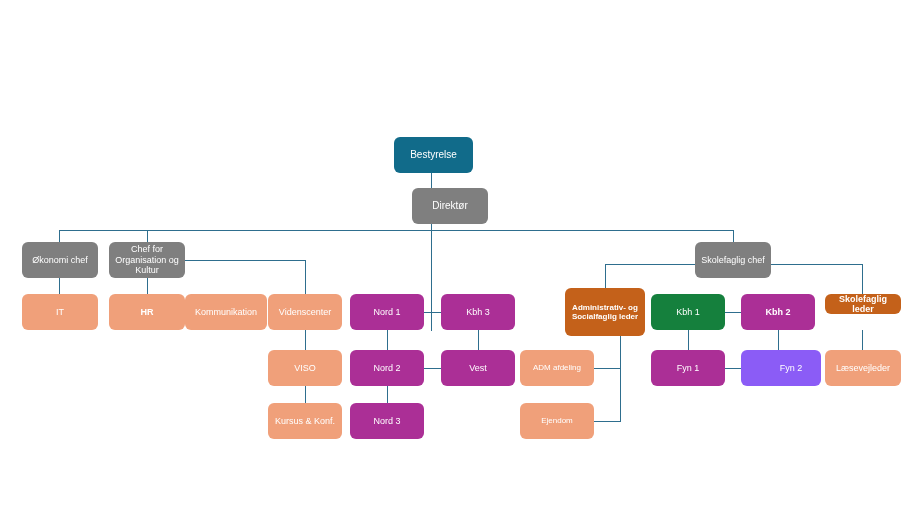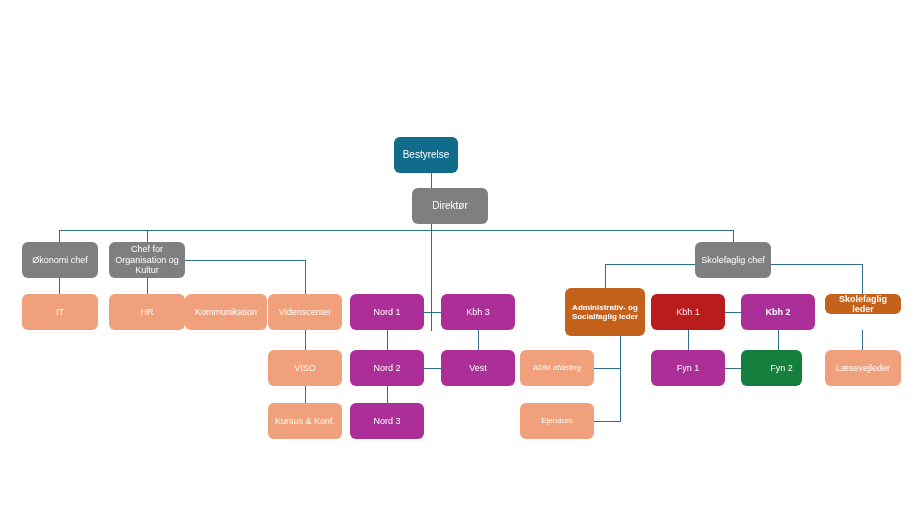--- a/index.html
+++ b/index.html
@@ -77,39 +77,39 @@
 
   <div class="connector v" style="left:620px; top:336px; height:86px;"></div>
   <div class="connector h" style="left:594px; top:368px; width:26px;"></div>
   <div class="connector h" style="left:594px; top:421px; width:26px;"></div>
 
   <div class="connector h" style="left:725px; top:312px; width:16px;"></div>
   <div class="connector h" style="left:725px; top:368px; width:16px;"></div>
   <div class="connector v" style="left:688px; top:330px; height:20px;"></div>
   <div class="connector v" style="left:778px; top:330px; height:20px;"></div>
 
-<div class="node" style="left: 394px; top: 137px; width: 64px; height: 36px; background: rgb(17, 107, 138); font-size: 10px; font-weight: 400;">
+<div class="node" style="left: 394px; top: 137px; width: 79px; height: 36px; background: rgb(17, 107, 138); font-size: 10px; font-weight: 400;">
       <span>Bestyrelse</span>
     </div>
     <div class="node" style="left: 412px; top: 188px; width: 76px; height: 36px; background: rgb(127, 127, 127); font-size: 10px; font-weight: 400;">
       <span>Direktør</span>
     </div>
     <div class="node" style="left: 22px; top: 242px; width: 76px; height: 36px; background: rgb(127, 127, 127); font-size: 9px; font-weight: 400;">
       <span>Økonomi chef</span>
     </div>
     <div class="node" style="left: 109px; top: 242px; width: 76px; height: 36px; background: rgb(127, 127, 127); font-size: 9px; font-weight: 400;">
       <span>Chef for Organisation og Kultur</span>
     </div>
     <div class="node" style="left: 695px; top: 242px; width: 76px; height: 36px; background: rgb(127, 127, 127); font-size: 9px; font-weight: 400;">
       <span>Skolefaglig chef</span>
     </div>
     <div class="node" style="left: 22px; top: 294px; width: 76px; height: 36px; background: rgb(240, 160, 122); font-size: 9px; font-weight: 400;">
       <span>IT</span>
     </div>
-    <div class="node" style="left: 109px; top: 294px; width: 76px; height: 36px; background: rgb(240, 160, 122); font-size: 9px; font-weight: 400;">
+    <div class="node" style="left: 109px; top: 294px; width: 76px; height: 36px; background: rgb(240, 160, 122); font-size: 9px; font-weight: 700;">
       <span>HR</span>
     </div>
     <div class="node" style="left: 185px; top: 294px; width: 82px; height: 36px; background: rgb(240, 160, 122); font-size: 9px; font-weight: 400; justify-content: center;">
       <span>Kommunikation</span>
     </div>
     <div class="node" style="left: 268px; top: 294px; width: 74px; height: 36px; background: rgb(240, 160, 122); font-size: 9px; font-weight: 400;">
       <span>Videnscenter</span>
     </div>
     <div class="node" style="left: 268px; top: 350px; width: 74px; height: 36px; background: rgb(240, 160, 122); font-size: 9px; font-weight: 400;">
       <span>VISO</span>
@@ -134,30 +134,30 @@
     </div>
     <div class="node" style="left: 565px; top: 288px; width: 80px; height: 48px; background: rgb(196, 97, 26); font-size: 8px; font-weight: 700;">
       <span>Administrativ- og Socialfaglig leder</span>
     </div>
     <div class="node" style="left: 520px; top: 350px; width: 74px; height: 36px; background: rgb(240, 160, 122); font-size: 8px; font-weight: 400;">
       <span>ADM afdeling</span>
     </div>
     <div class="node" style="left: 520px; top: 403px; width: 74px; height: 36px; background: rgb(240, 160, 122); font-size: 8px; font-weight: 400;">
       <span>Ejendom</span>
     </div>
-    <div class="node" style="left: 651px; top: 294px; width: 74px; height: 36px; background: #b91c1c; font-size: 9px; font-weight: 400;">
+    <div class="node" style="left: 651px; top: 294px; width: 74px; height: 36px; background: #15803d; font-size: 9px; font-weight: 400;">
       <span>Kbh 1</span>
     </div>
     <div class="node" style="left: 651px; top: 350px; width: 74px; height: 36px; background: rgb(171, 47, 150); font-size: 9px; font-weight: 400;">
       <span>Fyn 1</span>
     </div>
     <div class="node" style="left: 741px; top: 294px; width: 74px; height: 36px; background: rgb(171, 47, 150); font-size: 9px; font-weight: 700;">
       <span>Kbh 2</span>
     </div>
-    <div class="node" style="left: 741px; top: 350px; width: 61px; height: 36px; background: #15803d; font-size: 9px; font-weight: 400; padding-left: 24px;">
+    <div class="node" style="left: 741px; top: 350px; width: 80px; height: 36px; background: #8b5cf6; font-size: 9px; font-weight: 400; padding-left: 24px;">
       <span>Fyn 2</span>
     </div>
     <div class="node" style="left: 825px; top: 294px; width: 76px; height: 20px; background: rgb(196, 97, 26); font-size: 9px; font-weight: 700;">
       <span>Skolefaglig leder</span>
     </div>
     <div class="node" style="left: 825px; top: 350px; width: 76px; height: 36px; background: rgb(240, 160, 122); font-size: 9px; font-weight: 400;">
       <span>Læsevejleder</span>
     </div>
   </div>
 

